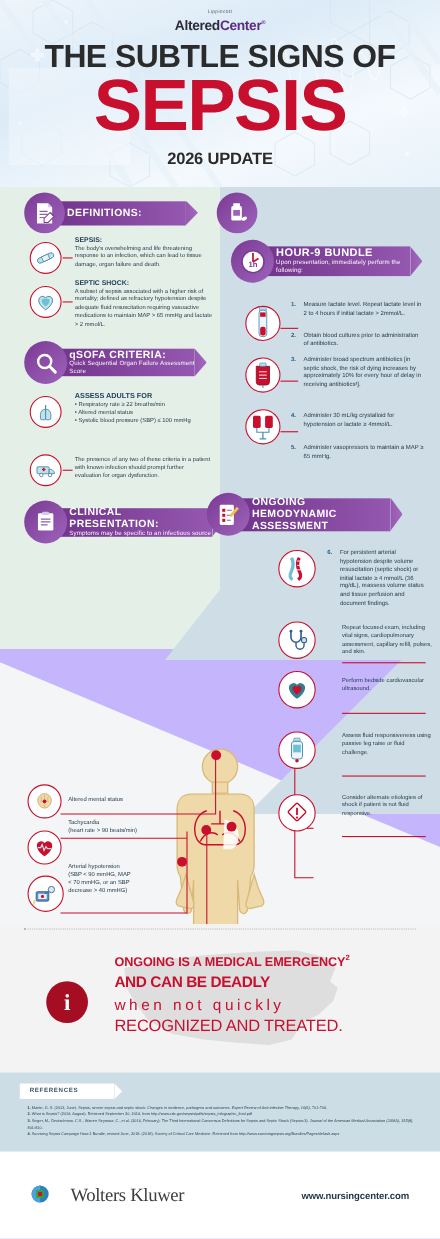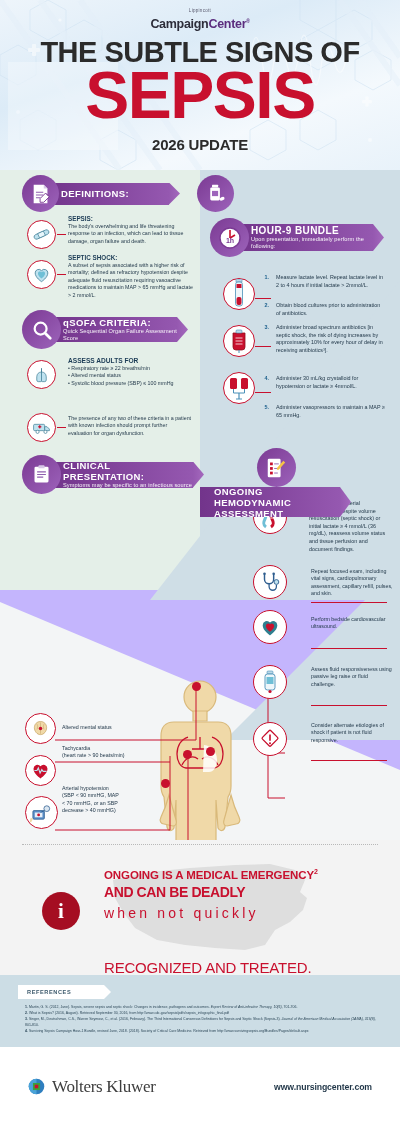--- a/index.html
+++ b/index.html
@@ -93,41 +93,41 @@
   .emer .icirc {
     position: absolute; left: 42px; top: 52px; width: 38px; height: 38px; border-radius: 50%;
     background: #a50e22; display: flex; align-items: center; justify-content: center;
     color: #fff; font-family: "Liberation Serif", serif; font-weight: bold; font-size: 21px;
   }
   .emer .lines { position: absolute; left: 104px; top: 28px; color: #c8102e; }
   .emer .l1 { font-size: 11.5px; font-weight: bold; letter-spacing: -.1px; }
   .emer .l1 sup { font-size: 7px; }
   .emer .l2 { font-size: 14px; font-weight: bold; letter-spacing: -.4px; line-height: 22px; }
   .emer .l3 { font-size: 14px; letter-spacing: 3.2px; line-height: 20px; }
-  .emer .l4 { font-size: 15px; letter-spacing: -.2px; line-height: 19px; margin-top: 35px; }
+  .emer .l4 { font-size: 15px; letter-spacing: -.2px; line-height: 19px; }
   .emer .dots-top { position: absolute; left: 22px; right: 22px; top: 4px; border-top: 1px dotted #b8b8b8; }
 
   
   .refs { position: relative; height: 72px; background: #ccdde5; }
   .refs .tag {
     position: absolute; left: 18px; top: 10px; height: 14px; width: 86px;
     background: #fff; display: flex; align-items: center; padding-left: 9px;
     font-size: 5.6px; font-weight: bold; letter-spacing: .6px; color: #3d5a6c;
   }
   .refs .tag::after { content: ""; position: absolute; right: -7px; top: 0; bottom: 0; width: 7px;
     background: #fff; clip-path: polygon(0 0, 100% 50%, 0 100%); }
   .refs ol { position: absolute; left: 25px; right: 20px; top: 30px; list-style: none; }
   .refs li { font-size: 3.5px; line-height: 5.6px; color: #2b4657; margin-bottom: .6px; }
   .refs li .num { font-weight: bold; }
   .refs li i { font-style: italic; }
 
   
   .footer { position: relative; height: 79px; background: #fff; display: flex;
     align-items: center; justify-content: space-between; padding: 0 28px; }
-  .footer .wk { display: flex; align-items: center; gap: 7px; }
+  .footer .wk { display: flex; align-items: flex-start; gap: 19px; }
   .footer .wk .logo { width: 17px; height: 17px; }
   .footer .wk .nm { font-family: "Liberation Serif", serif; font-size: 17px; color: #3d3d3d; letter-spacing: -.3px; }
   .footer .url { font-size: 8.7px; font-weight: bold; color: #1f3547; letter-spacing: -.1px; }
 </style>
 </head>
 <body>
 
 <div class="page">
 
   <div class="header">
@@ -160,21 +160,21 @@
           <circle cx="370" cy="140" r="2"></circle>
           <circle cx="60" cy="20" r="1.6"></circle>
       </g>
       <g fill="#ffffff" opacity=".55">
         <rect x="8" y="62" width="110" height="88"></rect>
       </g>
     </svg>
 
     <div class="brand">
       <span class="lip">Lippincott</span>
-      <span class="nc"><span>Campaign</span><span class="cen">Center</span><span class="reg">®</span></span>
+      <span class="nc"><span>Altered</span><span class="cen">Center</span><span class="reg">®</span></span>
     </div>
 
     <div class="h-title">THE SUBTLE SIGNS OF</div>
     <div class="h-main">SEPSIS</div>
     <div class="h-sub">2026 UPDATE</div>
   </div>
 
   <div class="canvas">
     <div class="bg-green"></div>
     <div class="bg-blue"></div>
@@ -426,21 +426,21 @@
     </div>
     <div class="numitem" style="left:262px; top:234px; width:124px;">
       <span class="n">5.</span>
       <span>Administer vasopressors to maintain a MAP ≥ 65 mmHg.</span>
     </div>
 
     <div class="dash" style="left:255px; top:128px; width:16px;"></div>
     <div class="dash" style="left:255px; top:176px; width:16px;"></div>
     <div class="dash" style="left:255px; top:222px; width:16px;"></div>
 
-    <div class="banner" style="left:212px; top:278px;flex-direction:column;">
+    <div class="banner" style="left:188px; top:278px;">
       <div class="disc" style="width:39px;height:39px;">
         <svg width="22" height="22" viewBox="0 0 24 24">
           <rect x="3" y="2" width="14" height="20" rx="1.4" fill="#fff"></rect>
           <g fill="#c8102e">
               <rect x="5.5" y="6" width="3" height="3"></rect>
               <rect x="5.5" y="11" width="3" height="3"></rect>
               <rect x="5.5" y="16" width="3" height="3"></rect>
             </g>
           <g stroke="#8f5fae" stroke-width="1">
               <path d="M10 7.5h5M10 12.5h5M10 17.5h4"></path>

